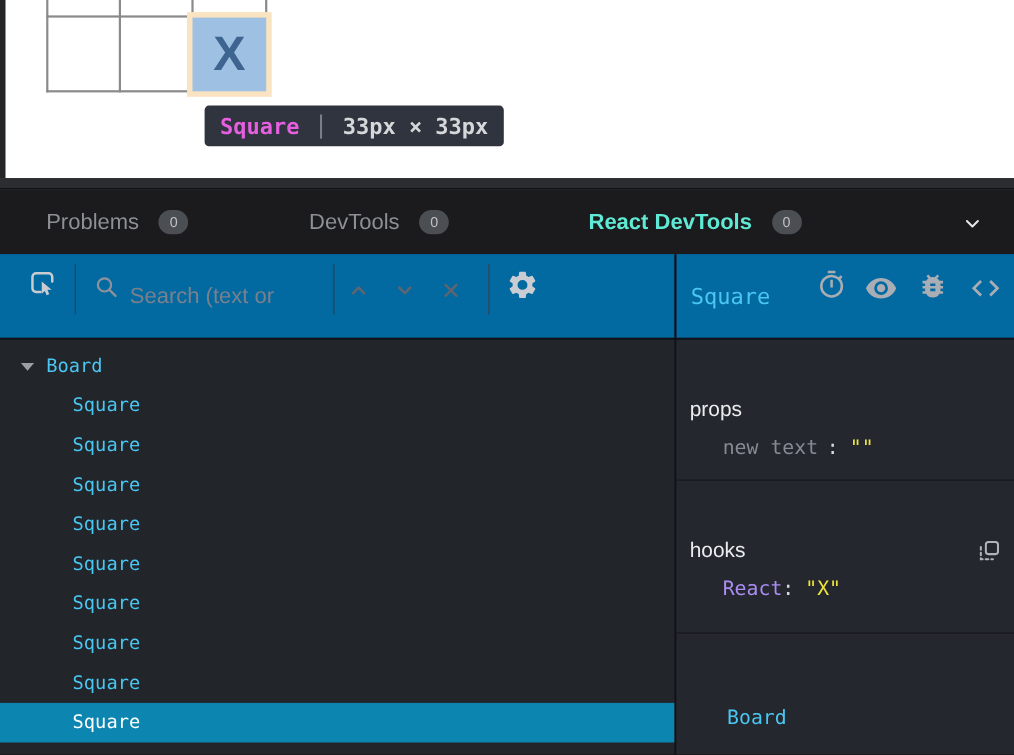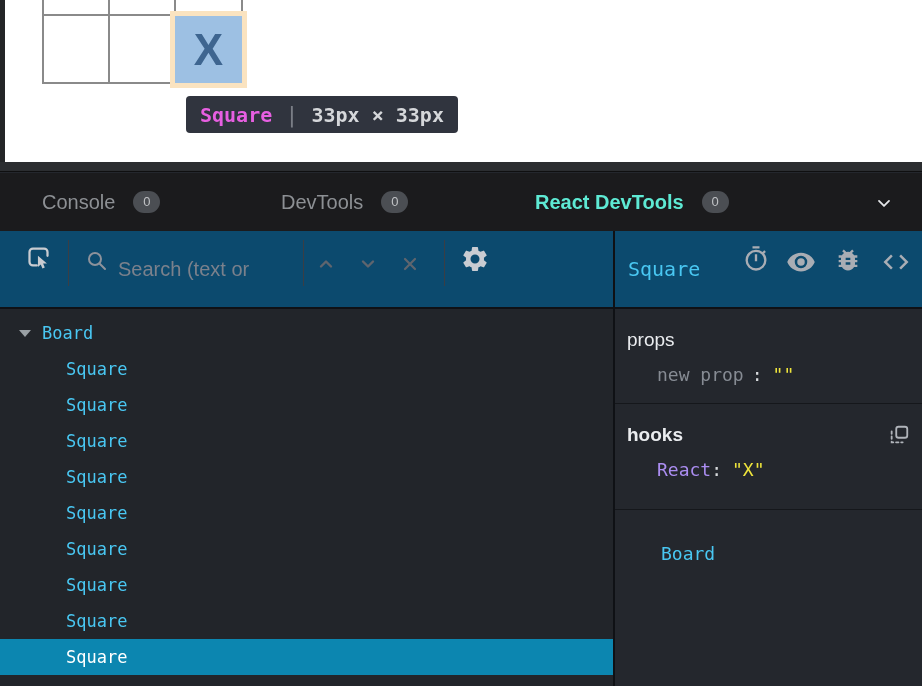--- a/index.html
+++ b/index.html
@@ -43,21 +43,21 @@
   .tab-problems { left:281px; }
   .tab-react    { left:535px; }
   .tab-label { font-size:20px; color:#8d9094; }
   .tab-react .tab-label { color:#5eead4; font-weight:bold; }
   .badge {
     min-width:27px; padding:3px 9px 4px; border-radius:11px; background:#4b4e53;
     color:#c0c2c5; font-size:13px; text-align:center;
   }
   .tab-chevron { position:absolute; left:874px; top:20px; }
   
-  .dt-toolbar { position:absolute; left:0; top:231px; width:922px; height:78px; background:#0c4a6e; border-bottom:2px solid #101115; }
+  .dt-toolbar { position:absolute; left:0; top:231px; width:922px; height:78px; background:#0369a1; border-bottom:2px solid #101115; }
   .tb-item { position:absolute; }
   .tb-sep { position:absolute; top:9px; width:1px; height:46px; background:#3a3e45; }
   .search-input {
     position:absolute; left:118px; top:18px; width:180px; height:40px;
     background:transparent; border:none; outline:none;
     font-family:"Liberation Sans", sans-serif; font-size:20px; color:#c8ccd2;
   }
   .search-input::placeholder { color:#7b818c; opacity:1; }
   .sel-name {
     position:absolute; left:628px; top:26px;
@@ -74,25 +74,25 @@
   .tree-row.root  { padding-left:42px; }
   .tree-row.child { padding-left:66px; }
   .tree-row.selected { background:#0c86b0; color:#ffffff; }
   .twisty {
     position:absolute; left:19px; top:15px; width:0; height:0;
     border-left:6px solid transparent; border-right:6px solid transparent;
     border-top:7px solid #9aa0a5;
   }
   
   .details-panel { position:absolute; left:615px; top:309px; width:307px; height:377px; background:#24272d; }
-  .section { padding:20px 12px 0 12px; border-bottom:1px solid #15171b; }
+  .section { padding:20px 12px 0 12px; border-bottom:1px solid #15171b;margin-top:33px; }
   .sec-props { height:95px; }
   .sec-hooks { height:106px; }
   .sec-rendered { height:176px; border-bottom:none; }
-  .sec-title-row { display:flex; align-items:center; justify-content:space-between;font-weight:bold; }
+  .sec-title-row { display:flex; align-items:center; justify-content:space-between; }
   .sec-title { font-size:19px; color:#eaecef; }
   .kv-row {
     margin:13px 0 0 30px; display:flex; align-items:baseline;
     font-family:"DejaVu Sans Mono", monospace; font-size:18px;
   }
   .kv-name-muted { color:#868b93; }
   .kv-name-hook  { color:#ab8df1; }
   .kv-colon { color:#d7dadd; margin:0 10px 0 8px; }
   .kv-colon.tight { margin-left:0; }
   .kv-value { color:#eee43c; }
@@ -123,21 +123,21 @@
       <span class="tt-name">Square</span>
       <span class="tt-sep">|</span>
       <span class="tt-size">33px × 33px</span>
     </div>
   </div>
 
   <div class="mid-strip"></div>
 
   <div class="tab-bar">
     <div class="tab tab-console">
-      <span class="tab-label">Console</span>
+      <span class="tab-label">Problems</span>
       <span class="badge">0</span>
     </div>
     <div class="tab tab-problems">
       <span class="tab-label">DevTools</span>
       <span class="badge">0</span>
     </div>
     <div class="tab tab-react">
       <span class="tab-label">React DevTools</span>
       <span class="badge">0</span>
     </div>
@@ -242,21 +242,21 @@
       </div>
     <div class="tree-row child selected">
         <span>Square</span>
       </div>
   </div>
 
   <div class="details-panel">
     <div class="section sec-props">
       <div class="sec-title">props</div>
       <div class="kv-row">
-        <span class="kv-name-muted">new prop</span>
+        <span class="kv-name-muted">new text</span>
         <span class="kv-colon">:</span>
         <span class="kv-value">""</span>
       </div>
     </div>
     <div class="section sec-hooks">
       <div class="sec-title-row">
         <span class="sec-title">hooks</span>
         <span>
           <svg class="icon" width="22" height="22" viewBox="0 0 24 24">
             <path d="M4 8v12h12" fill="none" stroke="#b0b4ba" stroke-width="2" stroke-dasharray="2.6 3" stroke-linecap="round"></path>

